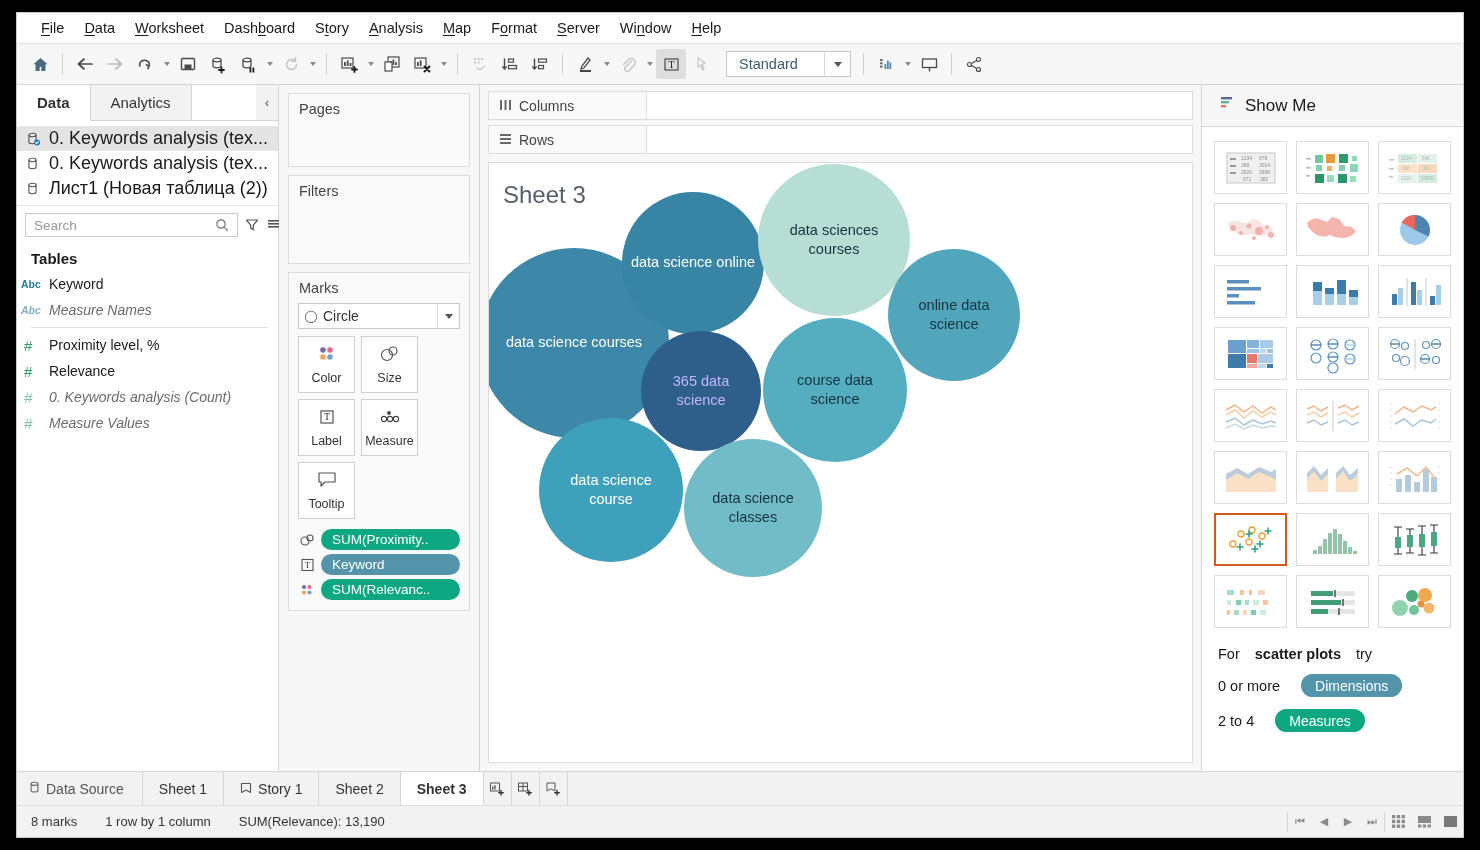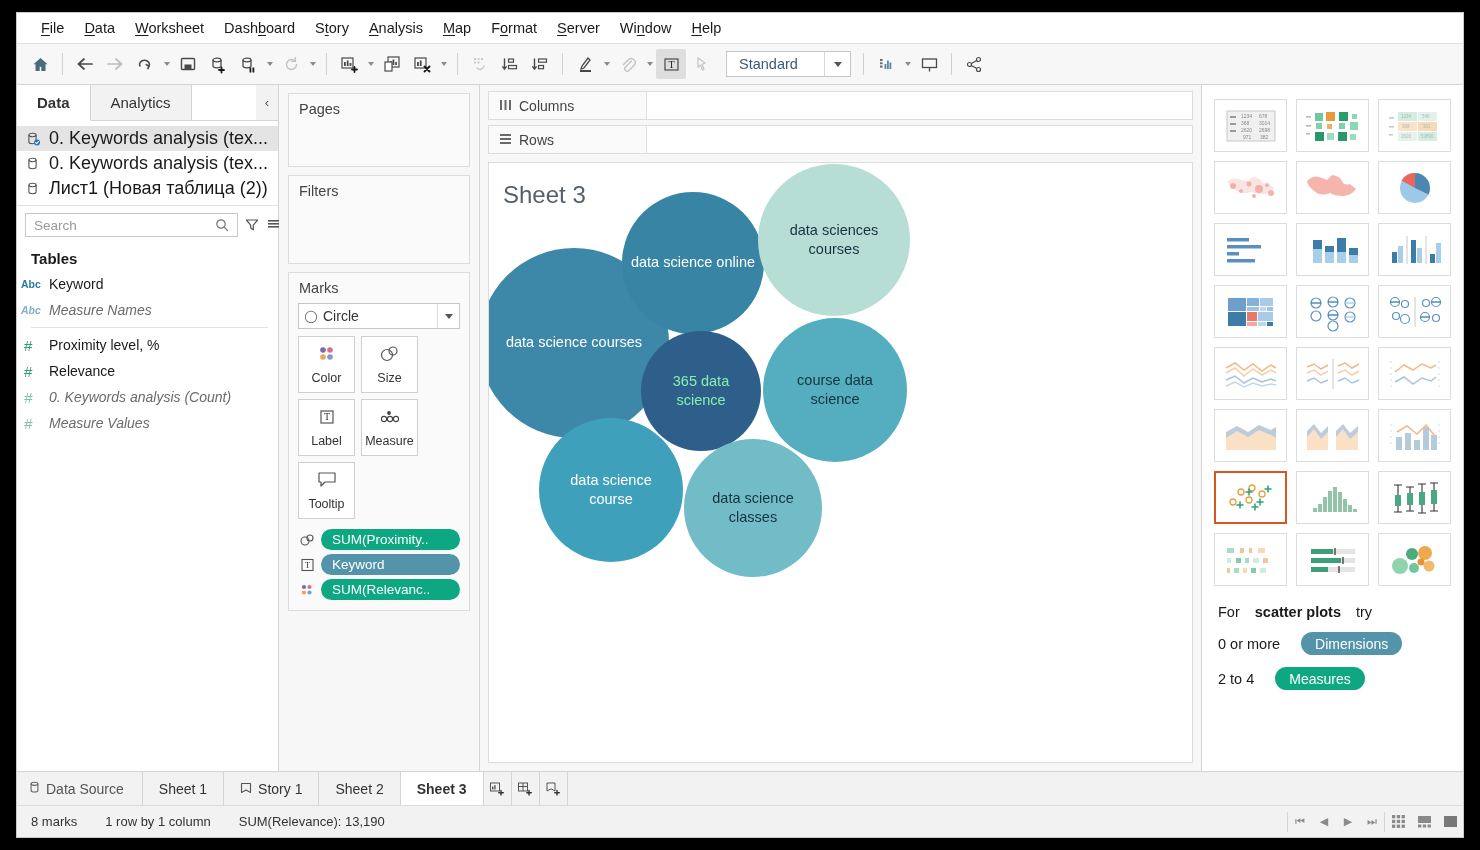--- a/index.html
+++ b/index.html
@@ -840,37 +840,50 @@
         <div class="bubbles" id="bubbles">
             <div class="bubble" style="left: -10px; top: 85px; width: 190px; height: 190px; background: rgb(61, 135, 168); color: rgb(255, 255, 255); z-index: 10;">
               <span style="max-width: 166.25px;">data science courses</span>
             </div>
             <div class="bubble" style="left: 133px; top: 29px; width: 142px; height: 142px; background: rgb(56, 132, 165); color: rgb(255, 255, 255); z-index: 11;">
               <span style="max-width: 124.25px;">data science online</span>
             </div>
             <div class="bubble" style="left: 269px; top: 1px; width: 152px; height: 152px; background: rgb(182, 222, 212); color: rgb(20, 51, 63); z-index: 12;">
               <span style="max-width: 133px;">data sciences courses</span>
             </div>
-            <div class="bubble" style="left: 152px; top: 168px; width: 120px; height: 120px; background: rgb(46, 95, 138); color: #86efac; z-index: 14;">
+            <div class="bubble" style="left: 399px; top: 86px; width: 132px; height: 132px; background: rgb(82, 166, 188); color: rgb(20, 51, 63); z-index: 13;">
+              <span style="max-width: 115.5px;">online data science</span>
+            </div>
+            <div class="bubble" style="left: 152px; top: 168px; width: 120px; height: 120px; background: rgb(46, 95, 138); color: #c4b5fd; z-index: 14;">
               <span style="max-width: 105px;">365 data science</span>
             </div>
             <div class="bubble" style="left: 274px; top: 155px; width: 144px; height: 144px; background: rgb(84, 174, 192); color: rgb(20, 51, 63); z-index: 15;">
               <span style="max-width: 126px;">course data science</span>
             </div>
             <div class="bubble" style="left: 50px; top: 255px; width: 144px; height: 144px; background: rgb(62, 160, 187); color: rgb(255, 255, 255); z-index: 16;">
               <span style="max-width: 126px;">data science course</span>
             </div>
             <div class="bubble" style="left: 195px; top: 276px; width: 138px; height: 138px; background: rgb(114, 188, 200); color: rgb(20, 51, 63); z-index: 17;">
               <span style="max-width: 120.75px;">data science classes</span>
             </div>
           </div>
       </div>
     </div>
 
     <div class="showme">
+      <div class="showme-hdr">
+        <span>
+          <svg width="17" height="15" viewBox="0 0 17 15">
+              <rect x="1" y="1" width="11" height="2.4" fill="#5a6a8a"></rect>
+              <rect x="1" y="5" width="8" height="2.4" fill="#5eb88f"></rect>
+              <rect x="1" y="9" width="5" height="2.4" fill="#e8796a"></rect>
+            </svg>
+        </span>
+        <span>Show Me</span>
+      </div>
       <div class="sm-grid" id="sm-grid">
           <div class="sm-cell">
             <svg width="64" height="40" viewBox="0 0 64 40">
               <rect x="8" y="5" width="48" height="30" fill="#f0f0f0" stroke="#c8c8c8"></rect>
               <g fill="#9a9a9a">
                 <rect x="11" y="10" width="6" height="2"></rect>
                 <rect x="11" y="17" width="6" height="2"></rect>
                 <rect x="11" y="24" width="6" height="2"></rect>
               </g>
               <g fill="#8a8a8a" font-size="5" font-family="Liberation Sans, sans-serif">

